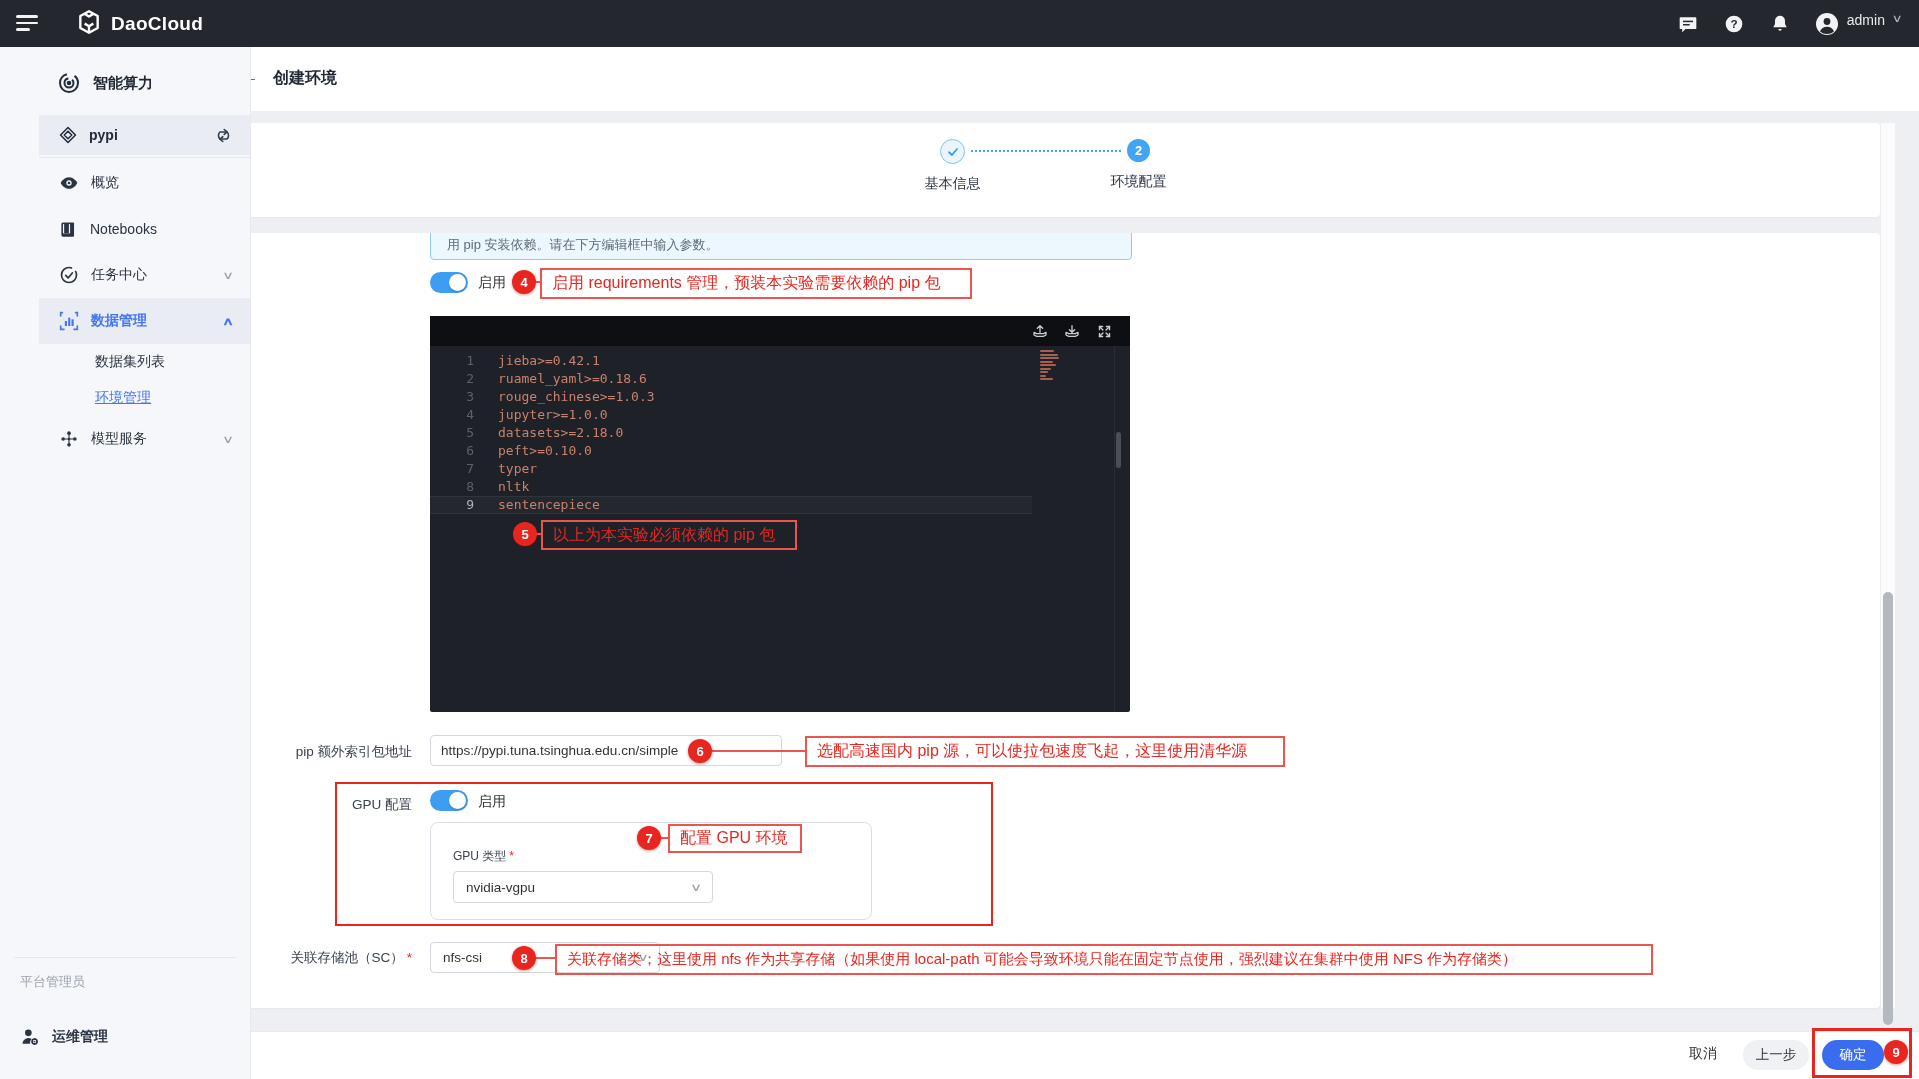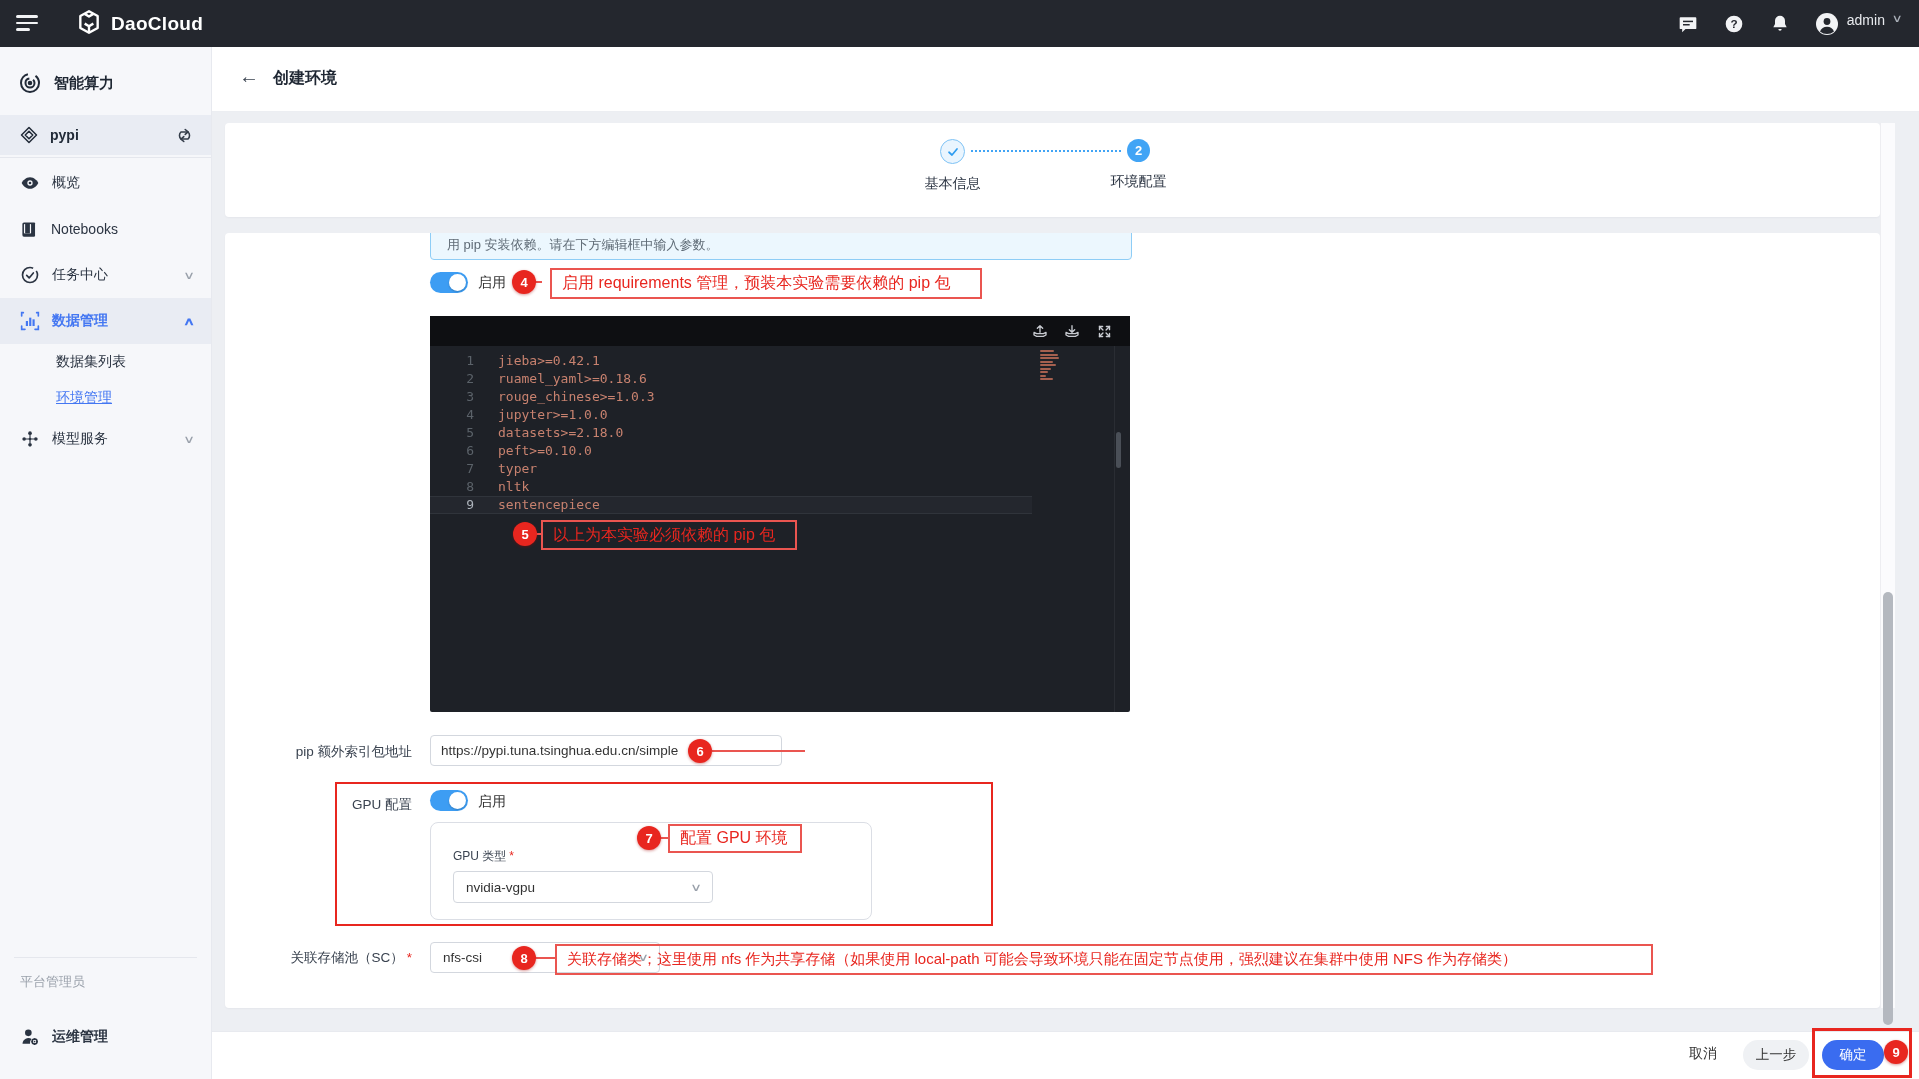--- a/index.html
+++ b/index.html
@@ -8,21 +8,21 @@
   .topbar{position:absolute;left:0;top:0;width:1919px;height:47px;background:#24272e;z-index:30;}
   .hamburger{position:absolute;left:16px;top:15px;width:22px;height:16px;cursor:pointer;}
   .hamburger span{display:block;height:2.5px;background:#f2f3f5;border-radius:2px;margin-bottom:4px;}
   .brand{position:absolute;left:76px;top:9px;display:flex;align-items:flex-end;gap:9px;}
   .brand-name{color:#fff;font-size:19px;font-weight:bold;letter-spacing:.3px;}
   .topbar-right{position:absolute;right:18px;top:0;height:47px;display:flex;align-items:center;gap:24px;}
   .tb-ic{width:22px;height:22px;display:flex;align-items:center;justify-content:center;cursor:pointer;}
   .tb-user{display:flex;align-items:flex-start;gap:8px;color:#e8eaee;font-size:14px;cursor:pointer;}
   .chev{color:#aab0b9;font-size:11px;transform:scaleX(1.4);}
   
-  .sidebar{position:absolute;left:0;top:47px;width:211px;bottom:0;background:#f6f7fa;border-right:1px solid #e7e9ef;z-index:20;}
+  .sidebar{position:absolute;left:0;top:47px;width:211px;bottom:0;background:#f6f7fa;border-right:1px solid #e7e9ef;z-index:20;padding-left:39px;}
   .sb-module{display:flex;align-items:center;gap:12px;padding:24px 16px 20px 18px;font-size:15px;font-weight:bold;color:#1f2733;}
   .sb-ws{height:40px;background:#e9ecf3;display:flex;align-items:center;padding:0 18px 0 20px;cursor:pointer;}
   .sb-ws .ws-name{font-size:14px;font-weight:bold;color:#222b38;margin-left:12px;flex:1;}
   .sb-div{height:1px;background:#e5e7ed;margin:2px 0;}
   .sb-item{height:46px;display:flex;align-items:center;padding:0 18px 0 20px;font-size:14px;color:#2b3442;cursor:pointer;}
   .sb-item .lbl{margin-left:12px;flex:1;}
   .sb-item.active{background:#e9ecf3;color:#4477f2;font-weight:bold;}
   .sb-sub{height:36px;display:flex;align-items:center;padding-left:56px;font-size:14px;color:#2b3442;cursor:pointer;}
   .sb-sub.active{color:#4477f2;text-decoration:underline;}
   .sb-chev{color:#9aa1ab;font-size:11px;transform:scaleX(1.5);}
@@ -288,21 +288,21 @@
     </div>
 
     <div class="toggle-row">
       <div class="toggle">
           <span class="knob"></span>
         </div>
       <span class="toggle-label">启用</span>
     </div>
     <div class="a-badge" style="left:287px;top:37px;">4</div>
     <div class="a-line" style="left:309px;top:48px;width:8px;"></div>
-    <div class="a-box" style="left:325px;top:35px;width:432px;height:31px;">启用 requirements 管理，预装本实验需要依赖的 pip 包</div>
+    <div class="a-box" style="left:315px;top:35px;width:432px;height:31px;">启用 requirements 管理，预装本实验需要依赖的 pip 包</div>
 
     <div class="editor">
       <div class="ed-toolbar">
         <span class="ed-ic">
           <svg width="16" height="16" viewBox="0 0 24 24" fill="none" stroke="#c9ccd2" stroke-width="2" stroke-linecap="round" stroke-linejoin="round">
               <path d="M12 14 V4 M8 8 L12 4 L16 8"></path>
               <path d="M3 14 L7 16 H17 L21 14 M3 14 V18 L7 20 H17 L21 18 V14"></path>
             </svg>
         </span>
         <span class="ed-ic">
@@ -372,20 +372,21 @@
 
       <div class="a-badge" style="left:83px;top:206px;">5</div>
       <div class="a-line" style="left:105px;top:217px;width:8px;"></div>
       <div class="a-box" style="left:111px;top:204px;width:256px;height:30px;">以上为本实验必须依赖的 pip 包</div>
     </div>
 
     <div class="form-label" style="top:510px;">pip 额外索引包地址</div>
     <input class="t-input" style="left: 205px; top: 502px; width: 352px;" value="https://pypi.tuna.tsinghua.edu.cn/simple">
     <div class="a-badge" style="left:463px;top:506px;">6</div>
     <div class="a-line" style="left:487px;top:517px;width:93px;"></div>
+    <div class="a-box" style="left:580px;top:503px;width:480px;height:31px;">选配高速国内 pip 源，可以使拉包速度飞起，这里使用清华源</div>
 
     <div class="gpu-frame"></div>
     <div class="form-label" style="top:563px;">GPU 配置</div>
     <div class="toggle" style="position:absolute;left:205px;top:557px;">
         <span class="knob"></span>
       </div>
     <div style="position:absolute;left:253px;top:560px;font-size:14px;color:#333;">启用</div>
     <div class="gpu-card">
       <div style="position:absolute;left:22px;top:25px;font-size:12px;color:#3a4350;">
         <span>GPU 类型</span><span class="req-star">*</span>

